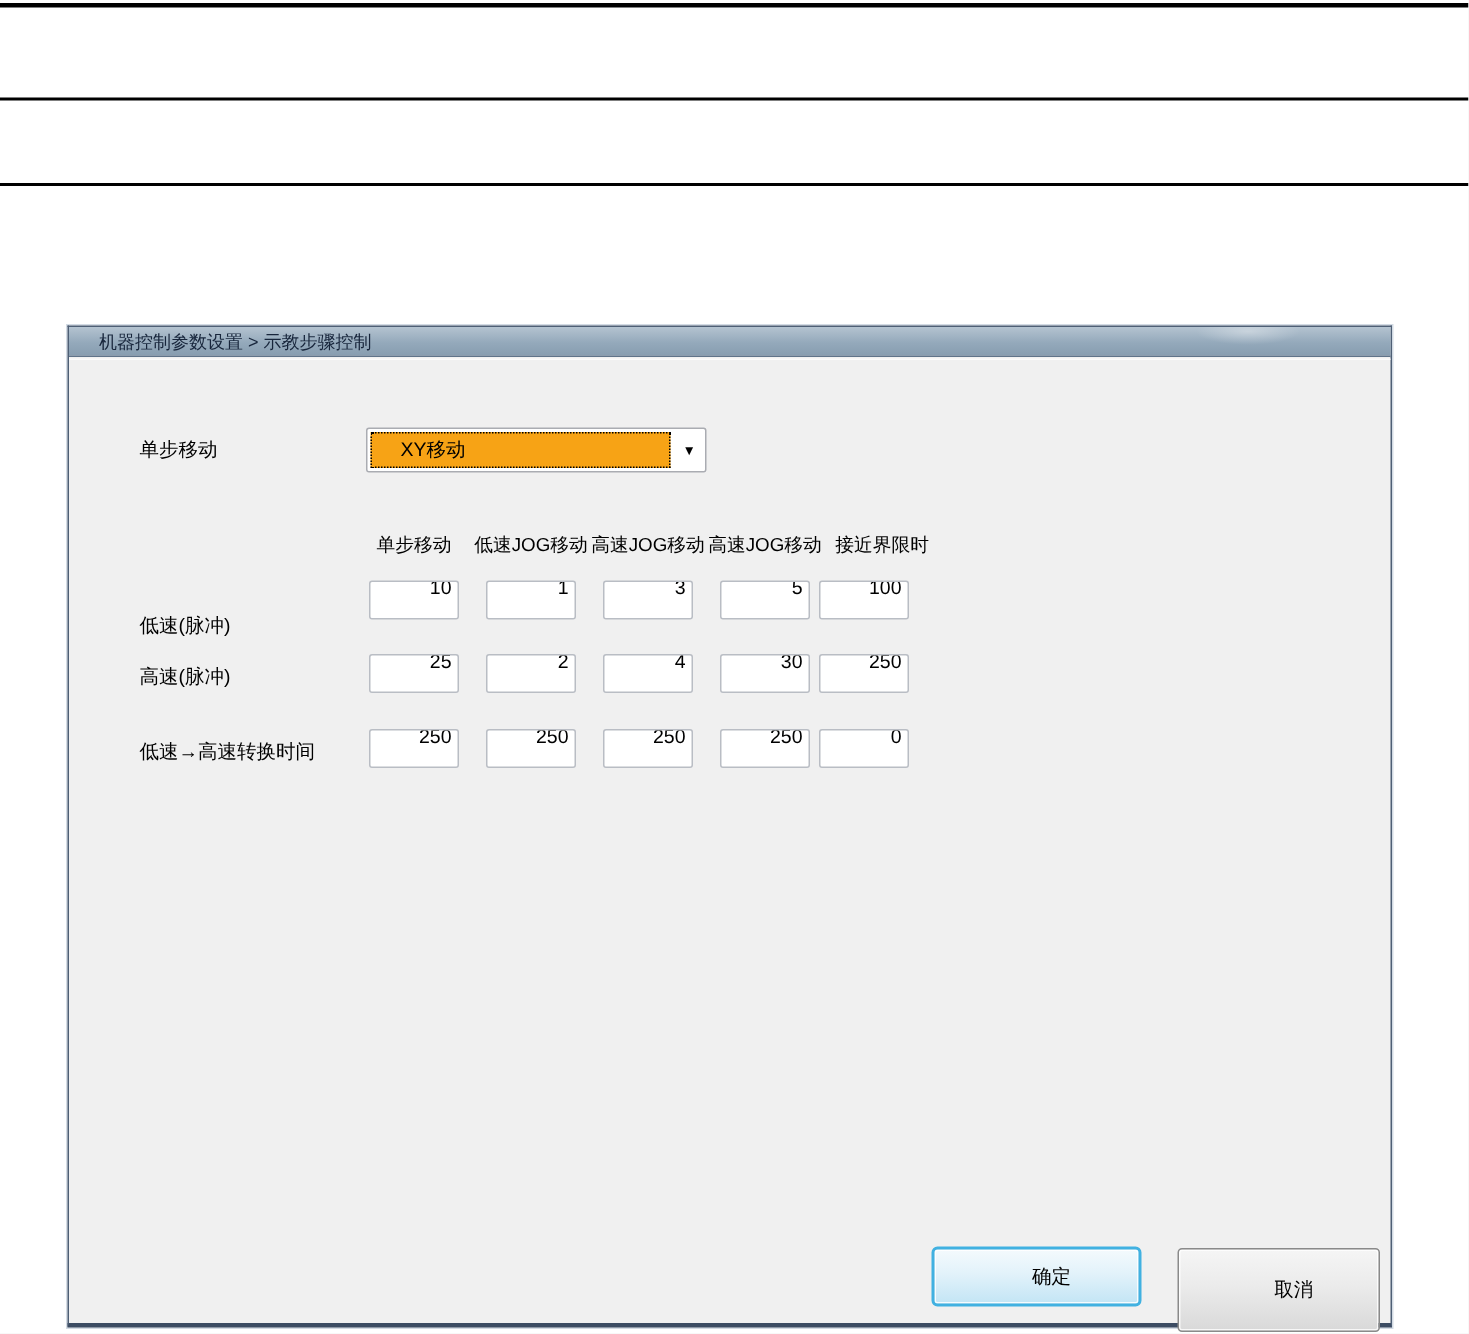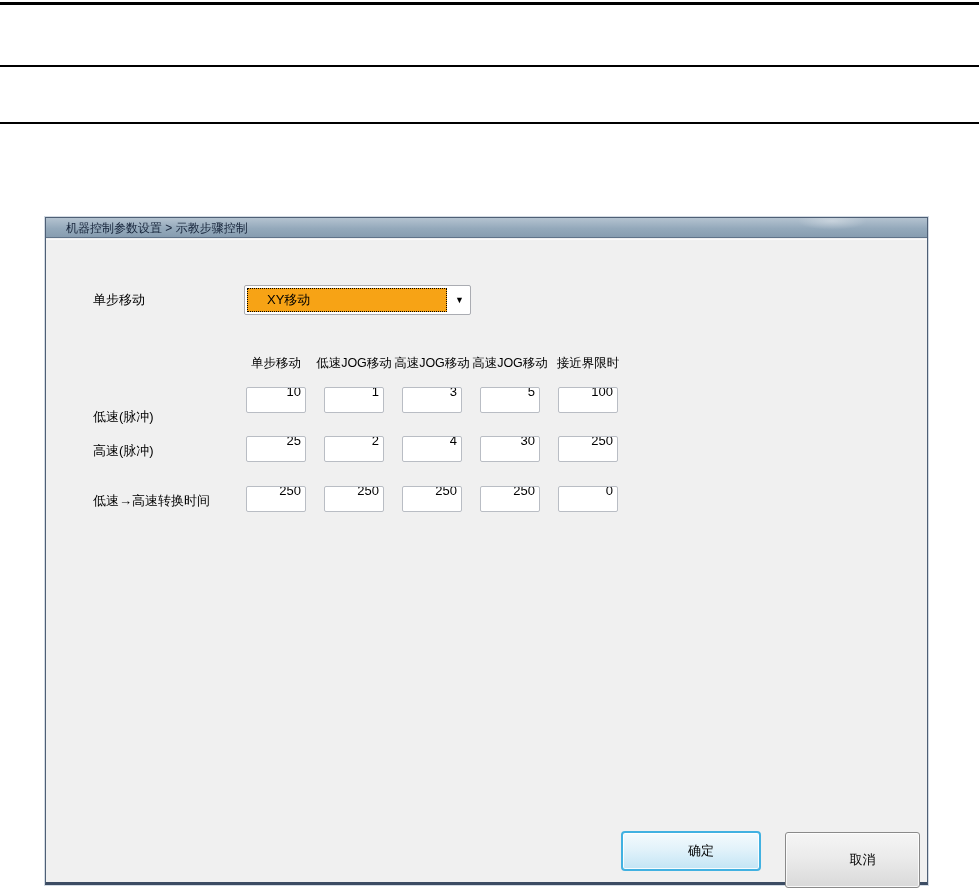--- a/index.html
+++ b/index.html
@@ -58,21 +58,21 @@
   
   .col-hdr{position:absolute;top:115px;width:78px;text-align:center;font-size:12.5px;color:#000;white-space:nowrap;}
   .h0{left:191px}.h1{left:269px}.h2{left:347px}.h3{left:425px}.h4{left:503px}
 
   .cell{
     position:absolute;width:60px;height:26px;box-sizing:border-box;
     border:1px solid #b9bdc4;border-radius:2px;background:#fff;
     font-size:13px;text-align:right;padding:0 4px 17px 2px;color:#000;
     font-family:"Liberation Sans","DejaVu Sans",sans-serif;
   }
-  .c0{left:200px}.c1{left:278px}.c2{left:356px}.c3{left:434px}.c4{left:512px}
+  .c0{left:200px}.c1{left:278px}.c2{left:356px}.c3{left:434px}.c4{left:500px}
   .r0{top:147px}.r1{top:196px}.r2{top:246px}
   .rl0{top:168px}.rl1{top:202px}.rl2{top:252px}
   .row-lbl{left:47px;}
 
   
   .btn{
     position:absolute;top:591px;height:40px;box-sizing:border-box;
     font-size:13px;color:#000;display:flex;align-items:center;justify-content:center;
     cursor:default;font-family:Liberation Serif, serif;padding-left:20px;
   }

